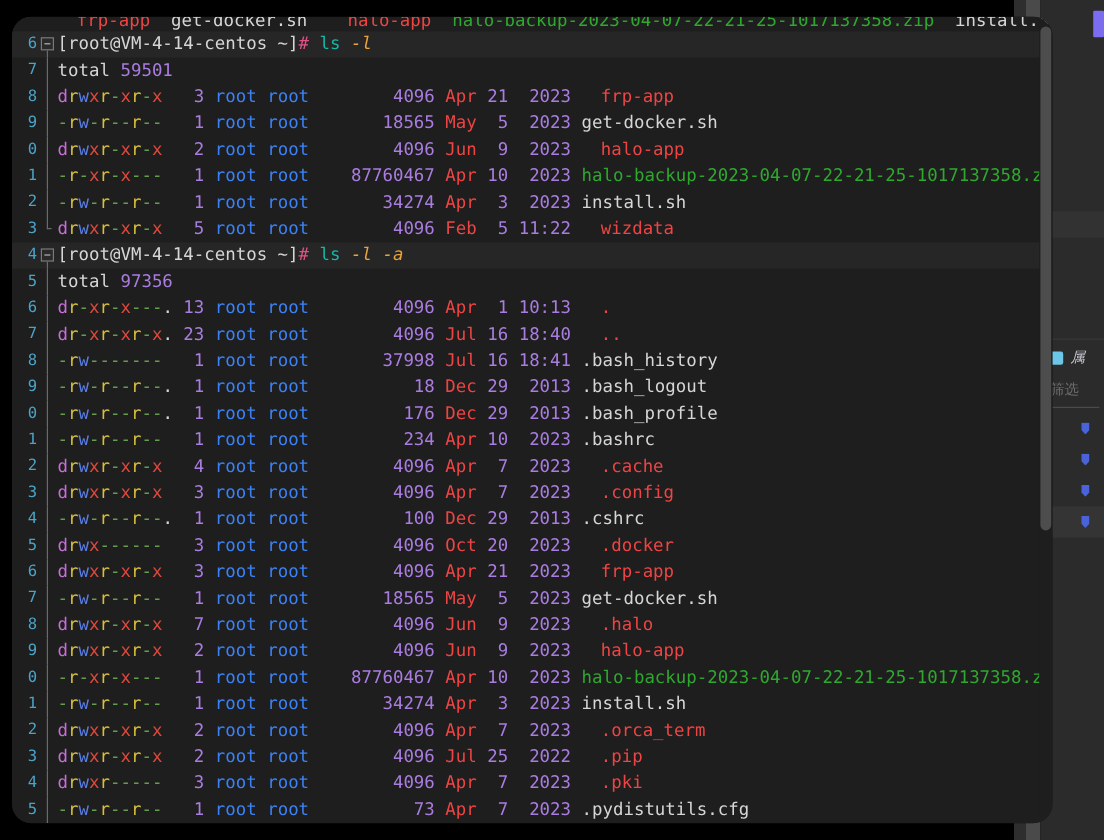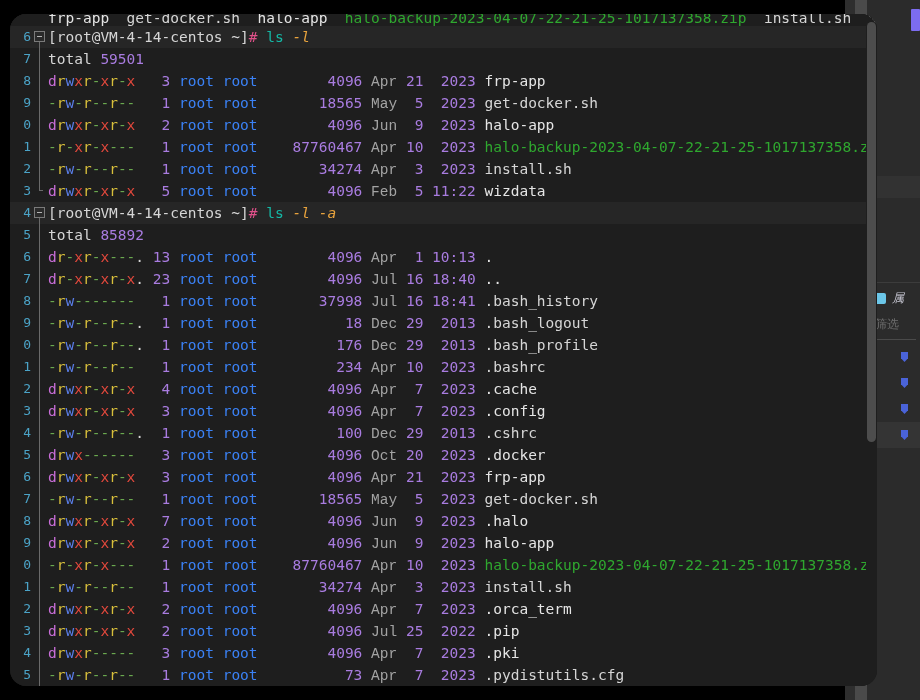--- a/index.html
+++ b/index.html
@@ -127,24 +127,24 @@
   .txt { flex: 1 1 auto; padding-left: 2px; overflow: hidden; }
 
   
   .c-white  { color: #d6d6d6; }
   .c-bracket{ color: #d6d6d6; }
   .c-hash   { color: #e0518a; }
   .c-cmd    { color: #14b8a6; }
   .c-opt    { color: #e8a33d; font-style: italic; }
   .c-total  { color: #d6d6d6; }
   .c-num    { color: #a97ce0; }
-  .c-dir    { color: #e5e5e5; }
+  .c-dir    { color: #ef4444; margin-left: 16px; }
   .c-arch   { color: #2fa82f; margin-top: 44px; }
   .c-file   { color: #d6d6d6; text-align: center; }
-  .c-month  { color: #a3a3a3; font-family: Liberation Mono, monospace; }
+  .c-month  { color: #ef4444; }
   .c-time   { color: #a97ce0; }
   .c-owner  { color: #3b82f6; }
   
   .p-d { color: #c96ed8; }
   .p-r { color: #d8bf3c; }
   .p-w { color: #5a7ee8; }
   .p-x { color: #e0483c; }
   .p-dash { color: #6aa84f; }
   .p-dot { color: #d6d6d6; }
 
@@ -202,21 +202,21 @@
       <div id="lines">
           <div class="row cmd"><div class="gut">6</div><div class="fold"><div class="box"></div><div class="vline start"></div></div><div class="txt"><span class="c-bracket">[root@VM-4-14-centos ~]</span><span class="c-hash">#</span><span class="c-white"> </span><span class="c-cmd">ls</span><span class="c-white"> </span><span class="c-opt">-l</span></div></div>
           <div class="row"><div class="gut">7</div><div class="fold"><div class="vline"></div></div><div class="txt"><span class="c-total">total </span><span class="c-num">59501</span></div></div>
           <div class="row"><div class="gut">8</div><div class="fold"><div class="vline"></div></div><div class="txt"><span class="p-d">d</span><span class="p-r">r</span><span class="p-w">w</span><span class="p-x">x</span><span class="p-r">r</span><span class="p-dash">-</span><span class="p-x">x</span><span class="p-r">r</span><span class="p-dash">-</span><span class="p-x">x</span><span class="p-dash"> </span><span class="c-num">  3</span><span class="c-owner"> root root</span><span class="c-num">        4096</span><span class="c-month"> Apr</span><span class="c-time"> 21</span><span class="c-time">  2023</span><span class="c-dir"> frp-app</span></div></div>
           <div class="row"><div class="gut">9</div><div class="fold"><div class="vline"></div></div><div class="txt"><span class="p-dash">-</span><span class="p-r">r</span><span class="p-w">w</span><span class="p-dash">-</span><span class="p-r">r</span><span class="p-dash">-</span><span class="p-dash">-</span><span class="p-r">r</span><span class="p-dash">-</span><span class="p-dash">-</span><span class="p-dash"> </span><span class="c-num">  1</span><span class="c-owner"> root root</span><span class="c-num">       18565</span><span class="c-month"> May</span><span class="c-time">  5</span><span class="c-time">  2023</span><span class="c-file"> get-docker.sh</span></div></div>
           <div class="row"><div class="gut">0</div><div class="fold"><div class="vline"></div></div><div class="txt"><span class="p-d">d</span><span class="p-r">r</span><span class="p-w">w</span><span class="p-x">x</span><span class="p-r">r</span><span class="p-dash">-</span><span class="p-x">x</span><span class="p-r">r</span><span class="p-dash">-</span><span class="p-x">x</span><span class="p-dash"> </span><span class="c-num">  2</span><span class="c-owner"> root root</span><span class="c-num">        4096</span><span class="c-month"> Jun</span><span class="c-time">  9</span><span class="c-time">  2023</span><span class="c-dir"> halo-app</span></div></div>
           <div class="row"><div class="gut">1</div><div class="fold"><div class="vline"></div></div><div class="txt"><span class="p-dash">-</span><span class="p-r">r</span><span class="p-dash">-</span><span class="p-x">x</span><span class="p-r">r</span><span class="p-dash">-</span><span class="p-x">x</span><span class="p-dash">-</span><span class="p-dash">-</span><span class="p-dash">-</span><span class="p-dash"> </span><span class="c-num">  1</span><span class="c-owner"> root root</span><span class="c-num">    87760467</span><span class="c-month"> Apr</span><span class="c-time"> 10</span><span class="c-time">  2023</span><span class="c-arch"> halo-backup-2023-04-07-22-21-25-1017137358.zip</span></div></div>
           <div class="row"><div class="gut">2</div><div class="fold"><div class="vline"></div></div><div class="txt"><span class="p-dash">-</span><span class="p-r">r</span><span class="p-w">w</span><span class="p-dash">-</span><span class="p-r">r</span><span class="p-dash">-</span><span class="p-dash">-</span><span class="p-r">r</span><span class="p-dash">-</span><span class="p-dash">-</span><span class="p-dash"> </span><span class="c-num">  1</span><span class="c-owner"> root root</span><span class="c-num">       34274</span><span class="c-month"> Apr</span><span class="c-time">  3</span><span class="c-time">  2023</span><span class="c-file"> install.sh</span></div></div>
           <div class="row"><div class="gut">3</div><div class="fold"><div class="vline end"></div></div><div class="txt"><span class="p-d">d</span><span class="p-r">r</span><span class="p-w">w</span><span class="p-x">x</span><span class="p-r">r</span><span class="p-dash">-</span><span class="p-x">x</span><span class="p-r">r</span><span class="p-dash">-</span><span class="p-x">x</span><span class="p-dash"> </span><span class="c-num">  5</span><span class="c-owner"> root root</span><span class="c-num">        4096</span><span class="c-month"> Feb</span><span class="c-time">  5</span><span class="c-time"> 11:22</span><span class="c-dir"> wizdata</span></div></div>
           <div class="row cmd"><div class="gut">4</div><div class="fold"><div class="box"></div><div class="vline start"></div></div><div class="txt"><span class="c-bracket">[root@VM-4-14-centos ~]</span><span class="c-hash">#</span><span class="c-white"> </span><span class="c-cmd">ls</span><span class="c-white"> </span><span class="c-opt">-l</span><span class="c-white"> </span><span class="c-opt">-a</span></div></div>
-          <div class="row"><div class="gut">5</div><div class="fold"><div class="vline"></div></div><div class="txt"><span class="c-total">total </span><span class="c-num">85892</span></div></div>
+          <div class="row"><div class="gut">5</div><div class="fold"><div class="vline"></div></div><div class="txt"><span class="c-total">total </span><span class="c-num">97356</span></div></div>
           <div class="row"><div class="gut">6</div><div class="fold"><div class="vline"></div></div><div class="txt"><span class="p-d">d</span><span class="p-r">r</span><span class="p-dash">-</span><span class="p-x">x</span><span class="p-r">r</span><span class="p-dash">-</span><span class="p-x">x</span><span class="p-dash">-</span><span class="p-dash">-</span><span class="p-dash">-</span><span class="p-dot">.</span><span class="c-num"> 13</span><span class="c-owner"> root root</span><span class="c-num">        4096</span><span class="c-month"> Apr</span><span class="c-time">  1</span><span class="c-time"> 10:13</span><span class="c-dir"> .</span></div></div>
           <div class="row"><div class="gut">7</div><div class="fold"><div class="vline"></div></div><div class="txt"><span class="p-d">d</span><span class="p-r">r</span><span class="p-dash">-</span><span class="p-x">x</span><span class="p-r">r</span><span class="p-dash">-</span><span class="p-x">x</span><span class="p-r">r</span><span class="p-dash">-</span><span class="p-x">x</span><span class="p-dot">.</span><span class="c-num"> 23</span><span class="c-owner"> root root</span><span class="c-num">        4096</span><span class="c-month"> Jul</span><span class="c-time"> 16</span><span class="c-time"> 18:40</span><span class="c-dir"> ..</span></div></div>
           <div class="row"><div class="gut">8</div><div class="fold"><div class="vline"></div></div><div class="txt"><span class="p-dash">-</span><span class="p-r">r</span><span class="p-w">w</span><span class="p-dash">-</span><span class="p-dash">-</span><span class="p-dash">-</span><span class="p-dash">-</span><span class="p-dash">-</span><span class="p-dash">-</span><span class="p-dash">-</span><span class="p-dash"> </span><span class="c-num">  1</span><span class="c-owner"> root root</span><span class="c-num">       37998</span><span class="c-month"> Jul</span><span class="c-time"> 16</span><span class="c-time"> 18:41</span><span class="c-file"> .bash_history</span></div></div>
           <div class="row"><div class="gut">9</div><div class="fold"><div class="vline"></div></div><div class="txt"><span class="p-dash">-</span><span class="p-r">r</span><span class="p-w">w</span><span class="p-dash">-</span><span class="p-r">r</span><span class="p-dash">-</span><span class="p-dash">-</span><span class="p-r">r</span><span class="p-dash">-</span><span class="p-dash">-</span><span class="p-dot">.</span><span class="c-num">  1</span><span class="c-owner"> root root</span><span class="c-num">          18</span><span class="c-month"> Dec</span><span class="c-time"> 29</span><span class="c-time">  2013</span><span class="c-file"> .bash_logout</span></div></div>
           <div class="row"><div class="gut">0</div><div class="fold"><div class="vline"></div></div><div class="txt"><span class="p-dash">-</span><span class="p-r">r</span><span class="p-w">w</span><span class="p-dash">-</span><span class="p-r">r</span><span class="p-dash">-</span><span class="p-dash">-</span><span class="p-r">r</span><span class="p-dash">-</span><span class="p-dash">-</span><span class="p-dot">.</span><span class="c-num">  1</span><span class="c-owner"> root root</span><span class="c-num">         176</span><span class="c-month"> Dec</span><span class="c-time"> 29</span><span class="c-time">  2013</span><span class="c-file"> .bash_profile</span></div></div>
           <div class="row"><div class="gut">1</div><div class="fold"><div class="vline"></div></div><div class="txt"><span class="p-dash">-</span><span class="p-r">r</span><span class="p-w">w</span><span class="p-dash">-</span><span class="p-r">r</span><span class="p-dash">-</span><span class="p-dash">-</span><span class="p-r">r</span><span class="p-dash">-</span><span class="p-dash">-</span><span class="p-dash"> </span><span class="c-num">  1</span><span class="c-owner"> root root</span><span class="c-num">         234</span><span class="c-month"> Apr</span><span class="c-time"> 10</span><span class="c-time">  2023</span><span class="c-file"> .bashrc</span></div></div>
           <div class="row"><div class="gut">2</div><div class="fold"><div class="vline"></div></div><div class="txt"><span class="p-d">d</span><span class="p-r">r</span><span class="p-w">w</span><span class="p-x">x</span><span class="p-r">r</span><span class="p-dash">-</span><span class="p-x">x</span><span class="p-r">r</span><span class="p-dash">-</span><span class="p-x">x</span><span class="p-dash"> </span><span class="c-num">  4</span><span class="c-owner"> root root</span><span class="c-num">        4096</span><span class="c-month"> Apr</span><span class="c-time">  7</span><span class="c-time">  2023</span><span class="c-dir"> .cache</span></div></div>
           <div class="row"><div class="gut">3</div><div class="fold"><div class="vline"></div></div><div class="txt"><span class="p-d">d</span><span class="p-r">r</span><span class="p-w">w</span><span class="p-x">x</span><span class="p-r">r</span><span class="p-dash">-</span><span class="p-x">x</span><span class="p-r">r</span><span class="p-dash">-</span><span class="p-x">x</span><span class="p-dash"> </span><span class="c-num">  3</span><span class="c-owner"> root root</span><span class="c-num">        4096</span><span class="c-month"> Apr</span><span class="c-time">  7</span><span class="c-time">  2023</span><span class="c-dir"> .config</span></div></div>
           <div class="row"><div class="gut">4</div><div class="fold"><div class="vline"></div></div><div class="txt"><span class="p-dash">-</span><span class="p-r">r</span><span class="p-w">w</span><span class="p-dash">-</span><span class="p-r">r</span><span class="p-dash">-</span><span class="p-dash">-</span><span class="p-r">r</span><span class="p-dash">-</span><span class="p-dash">-</span><span class="p-dot">.</span><span class="c-num">  1</span><span class="c-owner"> root root</span><span class="c-num">         100</span><span class="c-month"> Dec</span><span class="c-time"> 29</span><span class="c-time">  2013</span><span class="c-file"> .cshrc</span></div></div>
           <div class="row"><div class="gut">5</div><div class="fold"><div class="vline"></div></div><div class="txt"><span class="p-d">d</span><span class="p-r">r</span><span class="p-w">w</span><span class="p-x">x</span><span class="p-dash">-</span><span class="p-dash">-</span><span class="p-dash">-</span><span class="p-dash">-</span><span class="p-dash">-</span><span class="p-dash">-</span><span class="p-dash"> </span><span class="c-num">  3</span><span class="c-owner"> root root</span><span class="c-num">        4096</span><span class="c-month"> Oct</span><span class="c-time"> 20</span><span class="c-time">  2023</span><span class="c-dir"> .docker</span></div></div>

